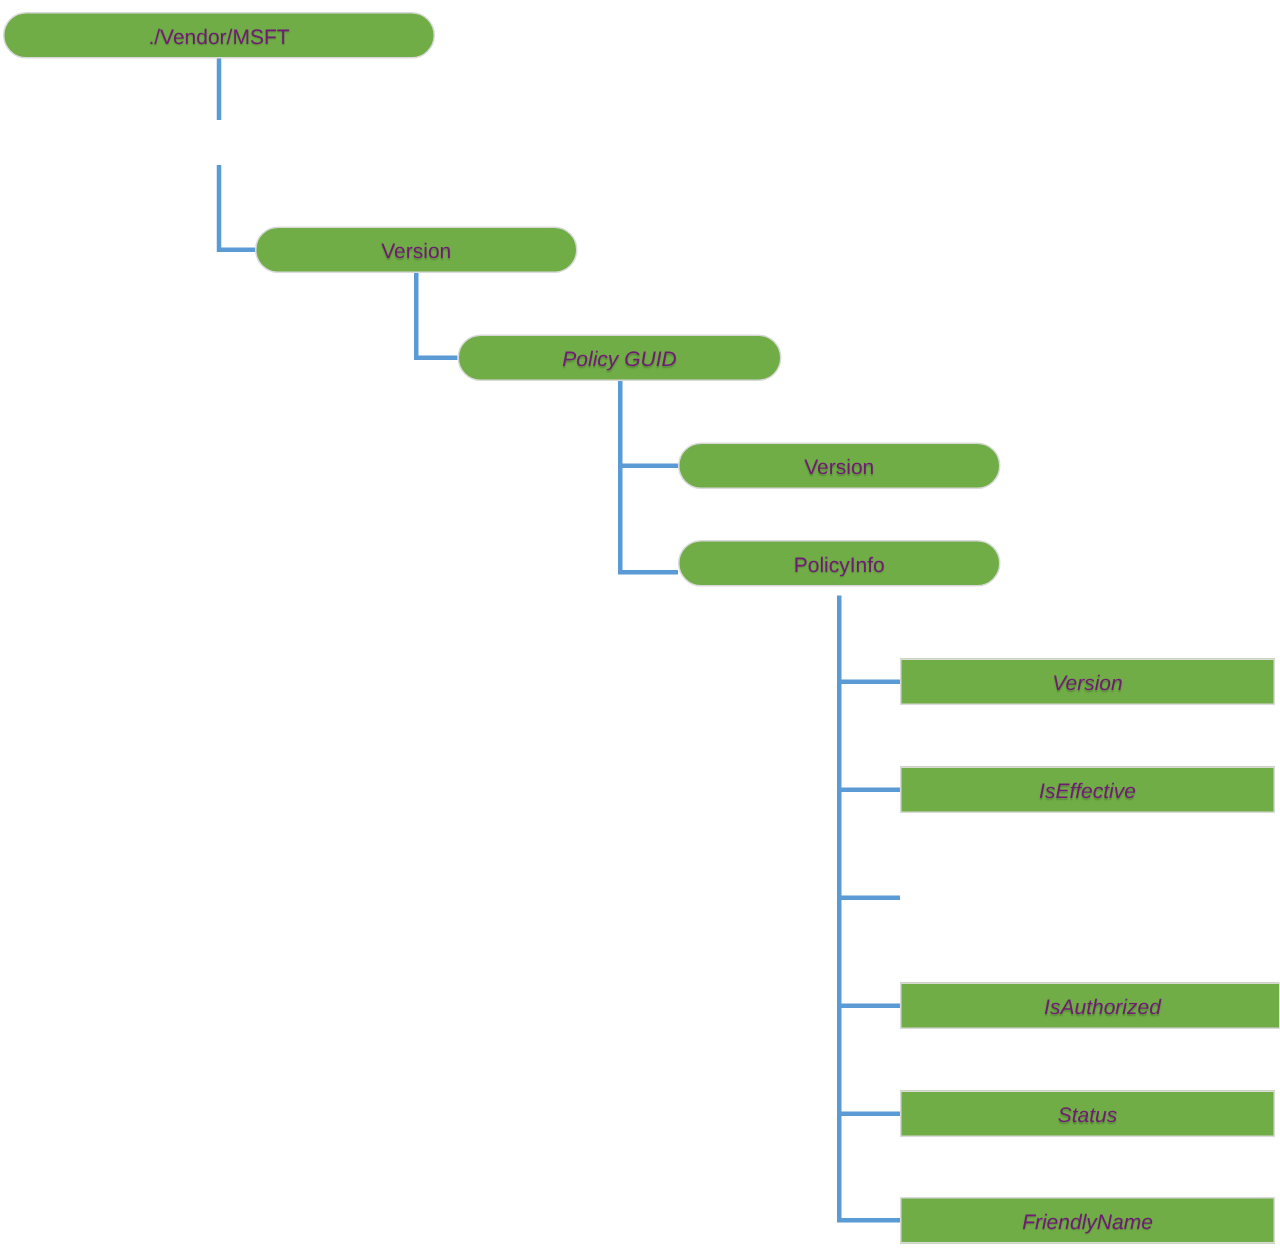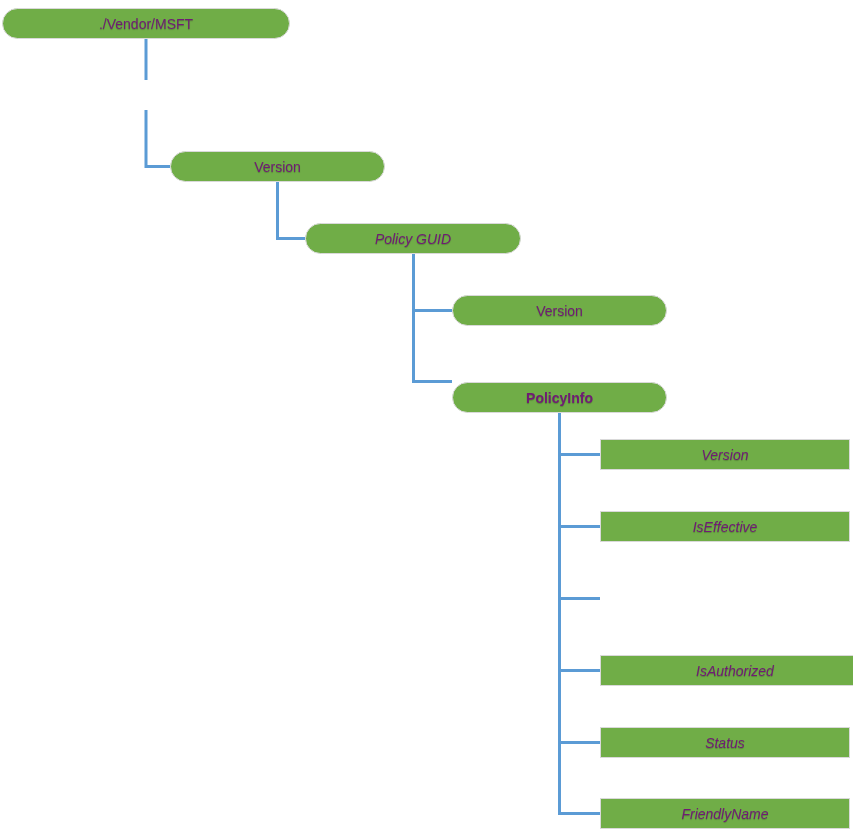--- a/index.html
+++ b/index.html
@@ -63,21 +63,21 @@
 
   <div class="node pill" style="left:2px;   top:8px;   width:288px;">./Vendor/MSFT</div>
 
 
   <div class="node pill" style="left:170px; top:151px; width:215px;">Version</div>
 
   <div class="node pill italic" style="left:305px; top:223px; width:216px;">Policy GUID</div>
 
   <div class="node pill" style="left:452px; top:295px; width:215px;">Version</div>
 
-  <div class="node pill" style="left:452px; top:382px; width:215px;font-weight:bold;">PolicyInfo</div>
+  <div class="node pill" style="left:452px; top:360px; width:215px;">PolicyInfo</div>
 
   <div class="node leaf" style="left:600px; top:439px; width:250px;">Version</div>
 
   <div class="node leaf" style="left:600px; top:511px; width:250px;">IsEffective</div>
 
 
   <div class="node leaf" style="left:600px; top:655px; width:270px;">IsAuthorized</div>
 
   <div class="node leaf" style="left:600px; top:727px; width:250px;">Status</div>
 

